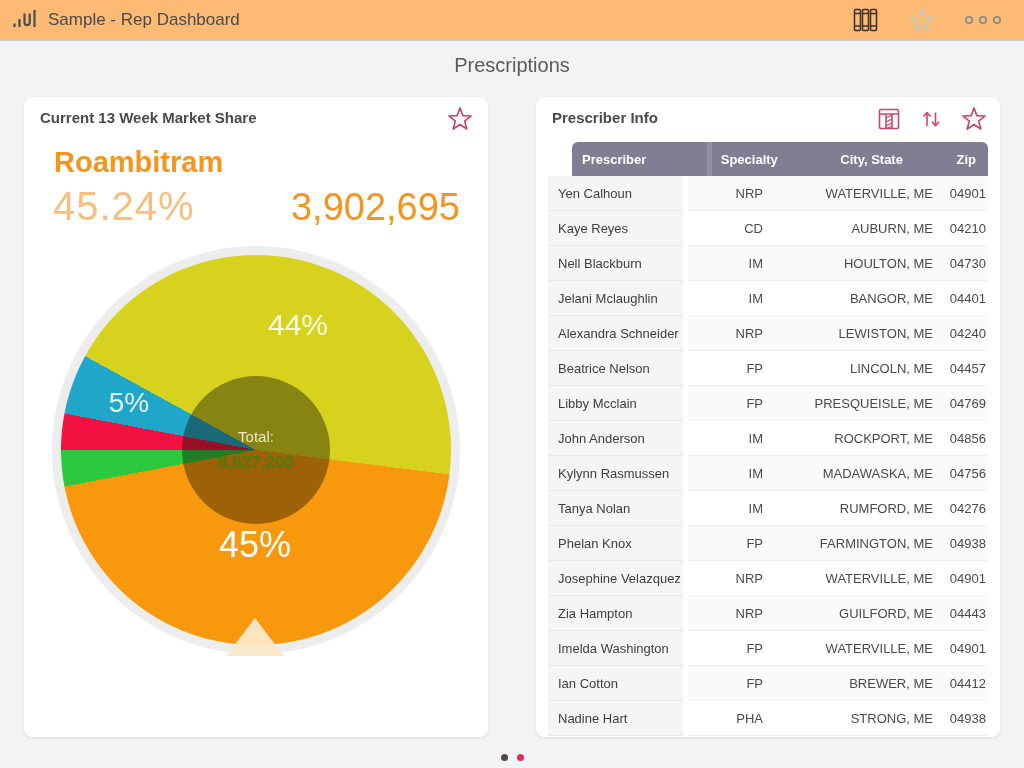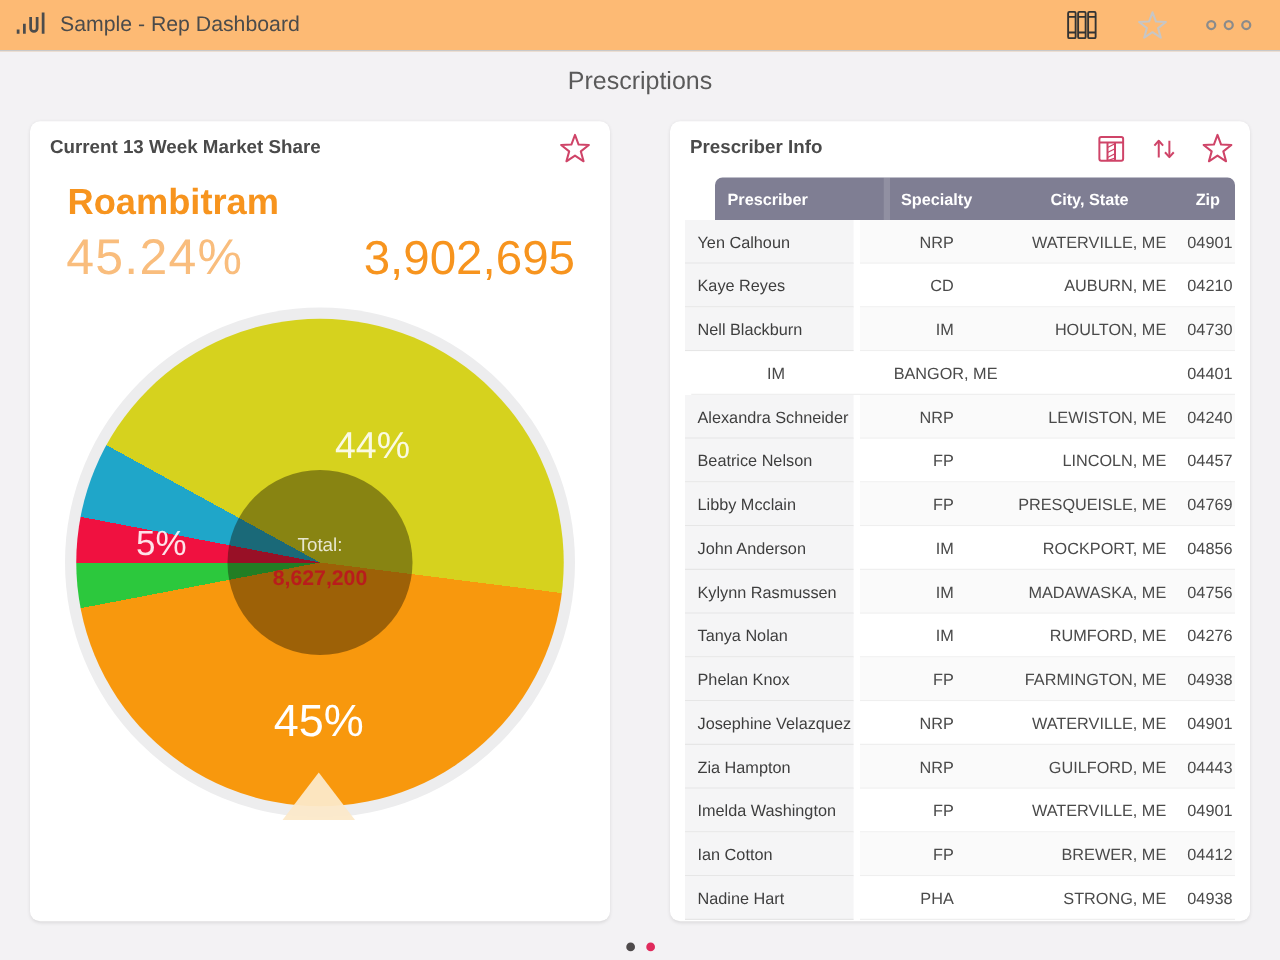--- a/index.html
+++ b/index.html
@@ -42,36 +42,36 @@
   .share-pct { position:absolute; left:29px; top:87px; font-size:40px; font-weight:normal; color:#f9bd7d; letter-spacing:1px; }
   .volume    { position:absolute; right:28px; top:89px; font-size:38px; font-weight:normal; color:#f7941e; }
   .pie-ring {
     position:absolute; left:28px; top:149px; width:408px; height:408px;
     border-radius:50%; background:#ededee;
   }
   .pie-chart {
     position:absolute; left:37px; top:158px; width:390px; height:390px;
     border-radius:50%; cursor:pointer;
   }
-  .pie-label { position:absolute; transform:translate(-50%,-50%); color:rgba(255,255,255,0.88); pointer-events:none;margin-top:32px; }
+  .pie-label { position:absolute; transform:translate(-50%,-50%); color:rgba(255,255,255,0.88); pointer-events:none; }
   .lbl-44 { left:274px; top:228px; font-size:30px; }
   .lbl-5  { left:105px; top:306px; font-size:28px; }
   .lbl-45 { left:231px; top:448px; font-size:36px; color:#ffffff; }
   .pie-marker {
     position:absolute; left:202px; top:521px; width:0; height:0;
     border-left:29px solid transparent; border-right:29px solid transparent;
     border-bottom:38px solid rgba(252,233,201,0.95);
   }
   .pie-center {
     position:absolute; left:158px; top:279px; width:148px; height:148px;
     border-radius:50%; background:rgba(20,15,0,0.40);
     display:flex; flex-direction:column; align-items:center; justify-content:center;
   }
   .total-label { font-size:15px; color:rgba(255,255,255,0.80); margin-bottom:8px; }
-  .total-value { font-size:17px; font-weight:bold; color:#b91c1c; }
+  .total-value { font-size:17px; font-weight:bold; color:#4d7c0f; }
   
   .ptable { position:absolute; left:12px; top:45px; width:440px; }
   .t-header {
     display:flex; align-items:center; height:34px; background:#7f7e93;
     border-radius:6px 6px 0 0; color:#ffffff; font-size:13px; font-weight:bold;margin-left:24px;
   }
   .t-header .hc1 { width:125px; padding-left:10px; }
   .t-header .hsep { width:5px; height:100%; background:rgba(255,255,255,0.14); }
   .t-header .hc2 { width:75px; text-align:center; }
   .t-header .hc3 { width:170px; text-align:center; }
@@ -227,20 +227,21 @@
         <div class="trow odd">
           <div class="c1">Nell Blackburn</div>
           <div class="cgap"></div>
           <div class="crest">
             <div class="c2">IM</div>
             <div class="c3">HOULTON, ME</div>
             <div class="c4">04730</div>
           </div>
         </div>
         <div class="trow even">
+          <div class="c1">Jelani Mclaughlin</div>
           <div class="cgap"></div>
           <div class="crest">
             <div class="c2">IM</div>
             <div class="c3">BANGOR, ME</div>
             <div class="c4">04401</div>
           </div>
         </div>
         <div class="trow odd">
           <div class="c1">Alexandra Schneider</div>
           <div class="cgap"></div>

